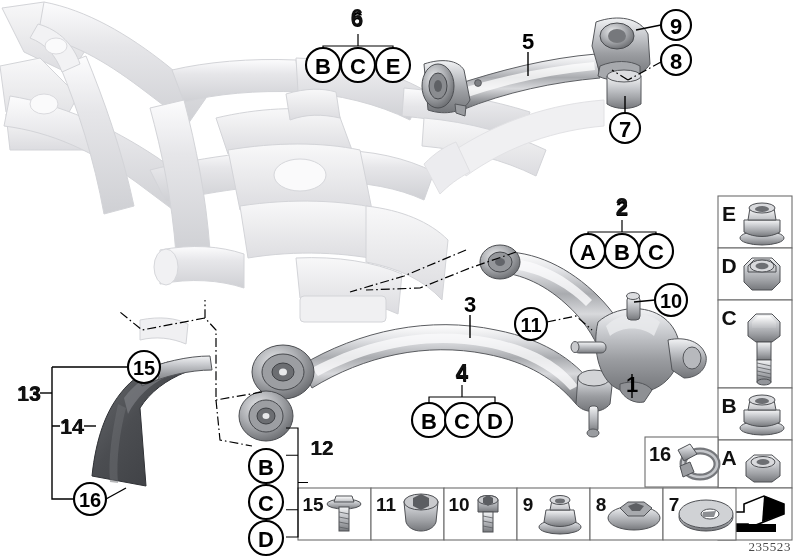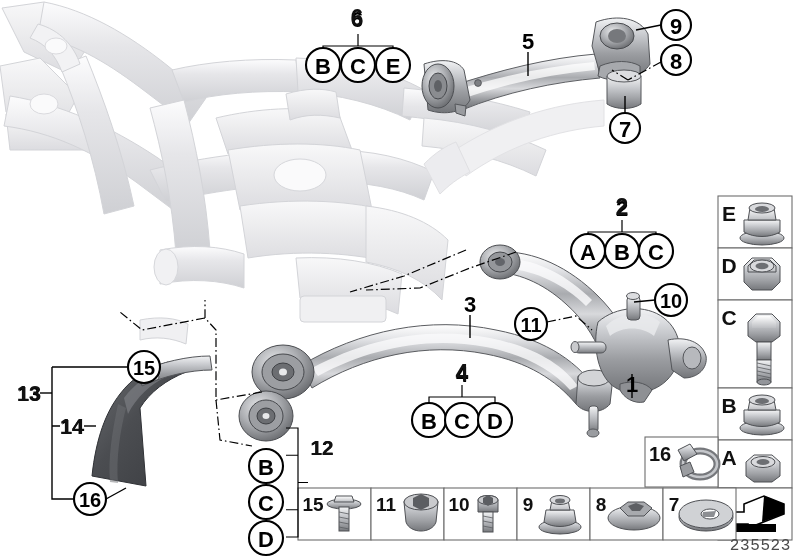--- a/index.html
+++ b/index.html
@@ -16,22 +16,22 @@
     font-weight:bold;fill:#000;text-anchor:middle;
     dominant-baseline:central;
   }
   .num-label{
     font-family:"Liberation Sans", sans-serif;
     font-weight:bold;fill:#111;text-anchor:middle;
     dominant-baseline:central;
   }
   .diagram-id{
     position:absolute;right:9px;bottom:5px;
-    font-family:Liberation Mono, monospace;
-    font-size:16px;letter-spacing:.6px;color:#4a4a4a;
+    font-family:Liberation Serif, serif;
+    font-size:13px;letter-spacing:.6px;color:#4a4a4a;
   }
   .panel-box{fill:#ffffff;stroke:#6d6d6d;stroke-width:1.1;}
   .leader{stroke:#000;stroke-width:1.4;fill:none;}
   .leader-thin{stroke:#000;stroke-width:1.2;fill:none;}
   .dashdot{stroke:#000;stroke-width:1.2;fill:none;stroke-dasharray:9 3 1.6 3;}
   .circle-o{fill:#ffffff;stroke:#000;stroke-width:2.1;}
 </style>
 </head>
 <body>
 

